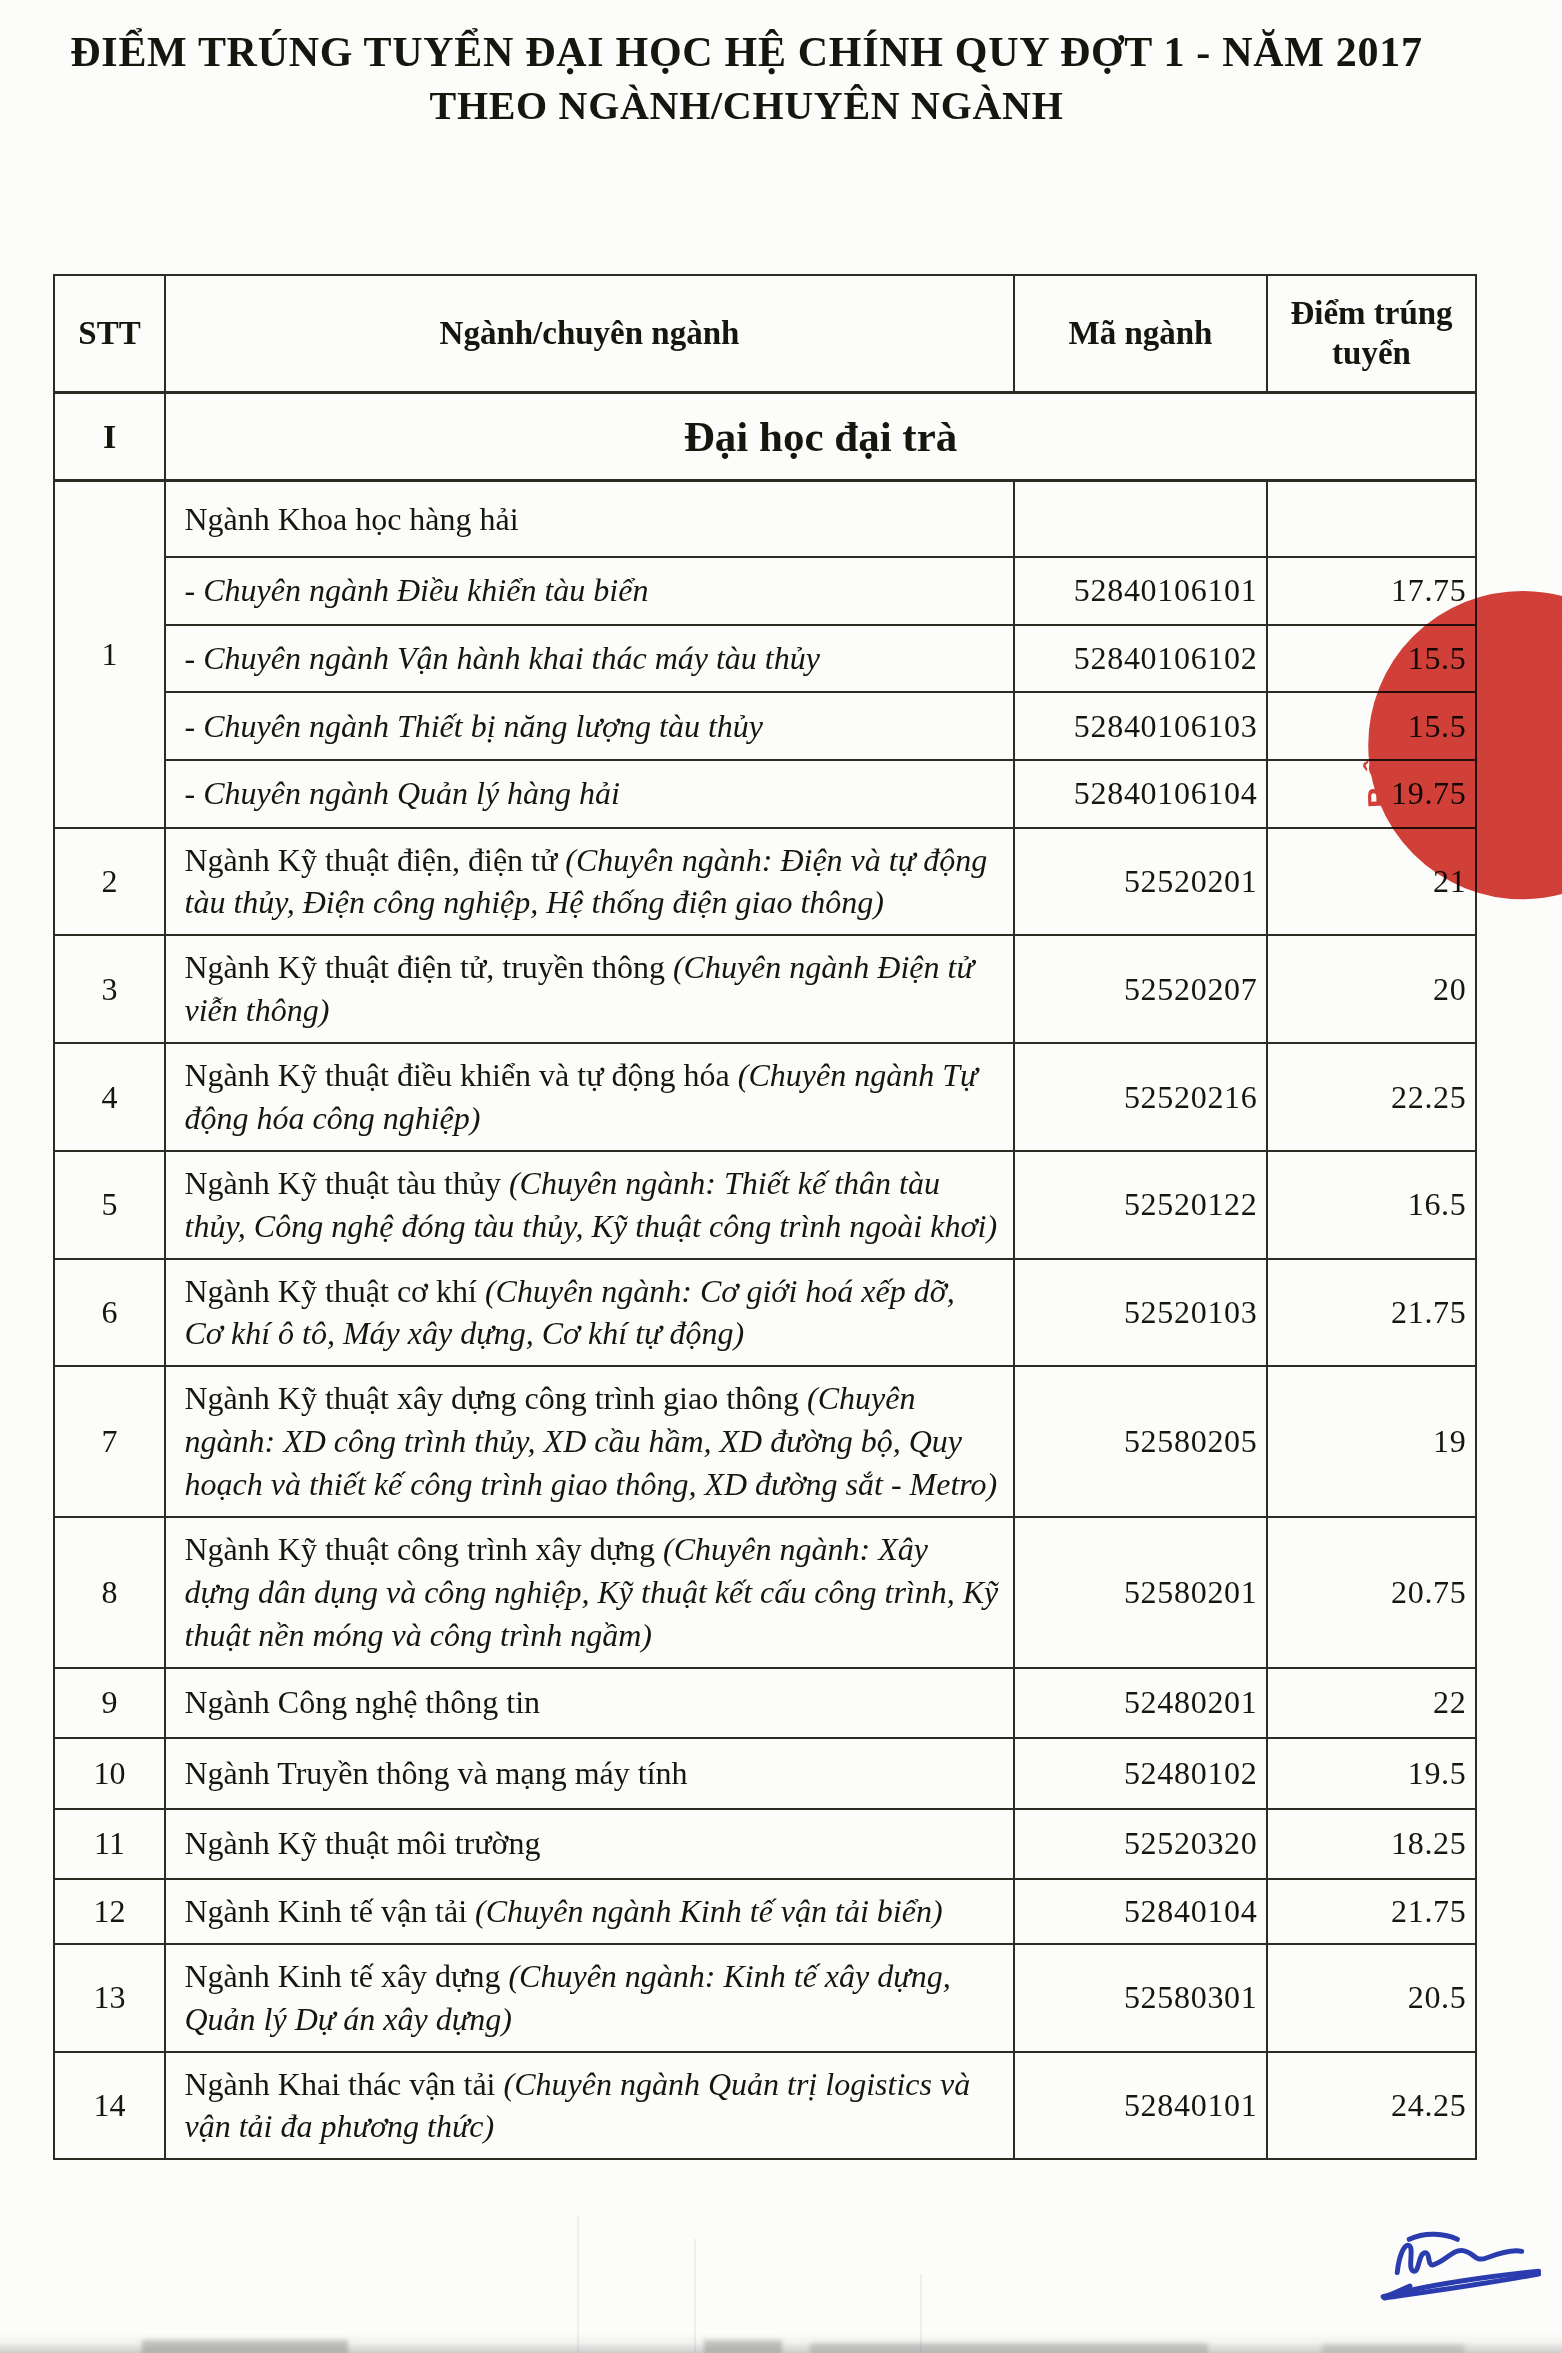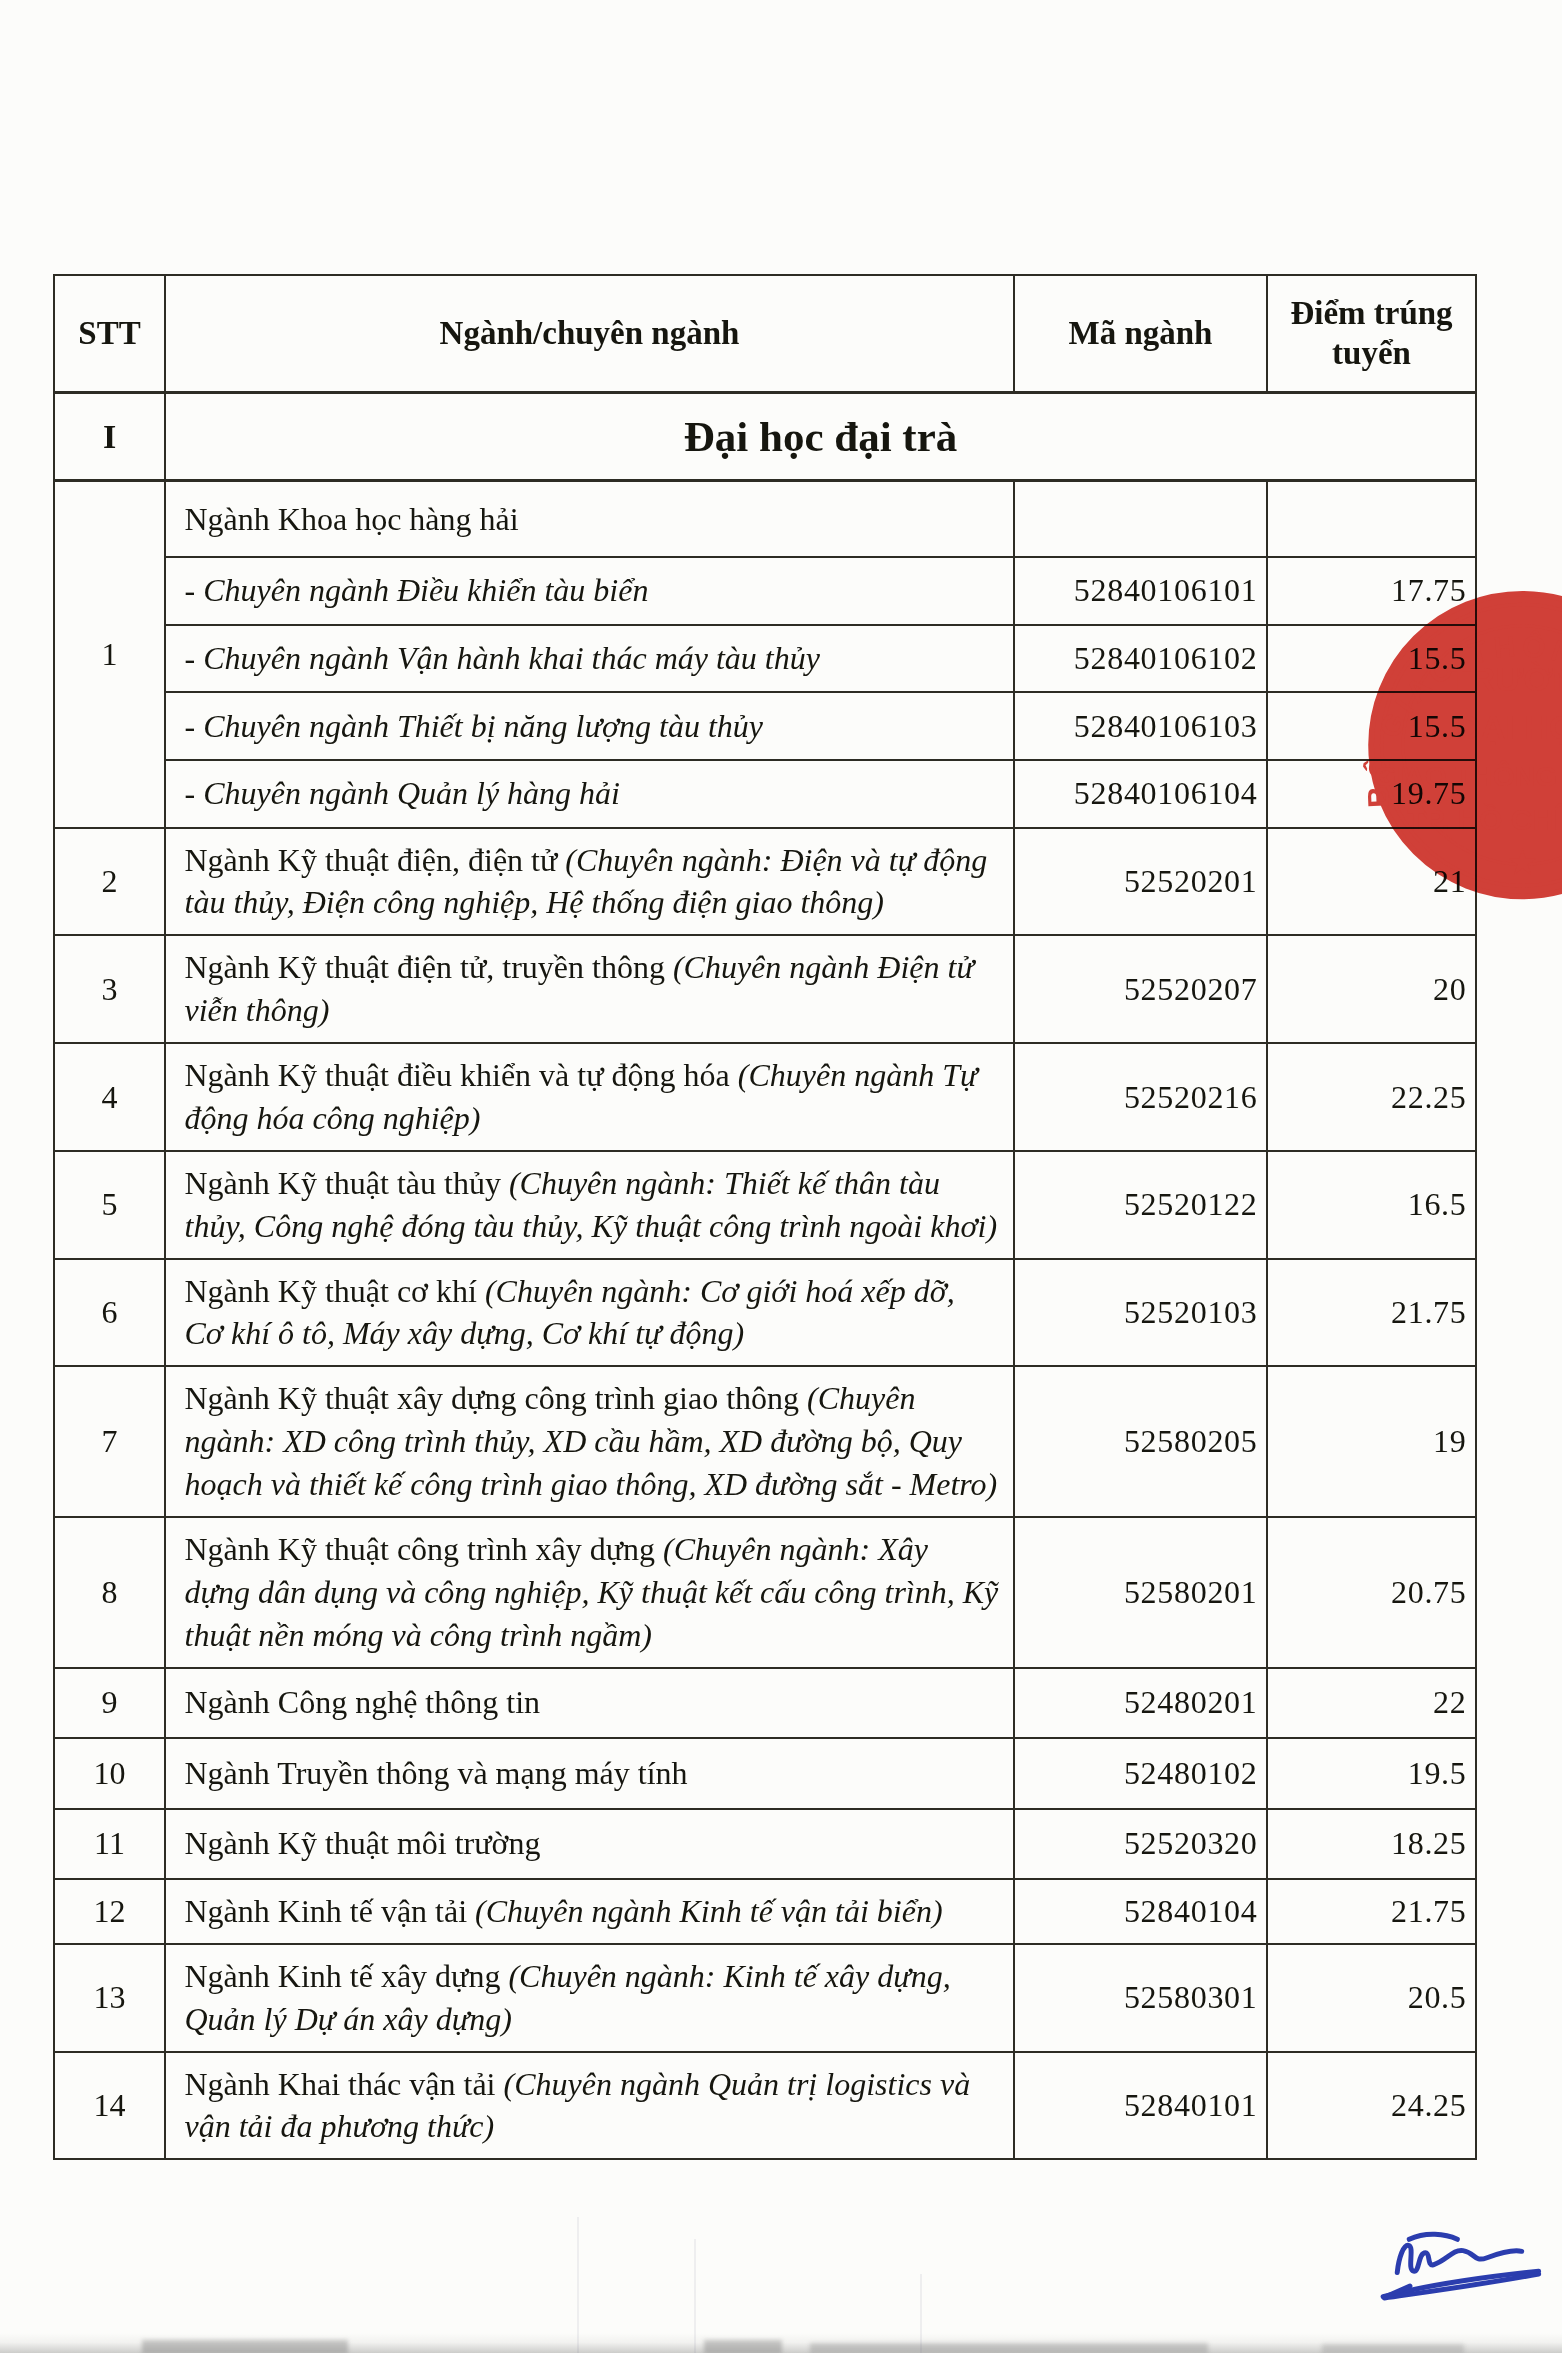--- a/index.html
+++ b/index.html
@@ -66,20 +66,22 @@
   .smudge-d{left:1322px;width:142px;height:10px;background:rgba(130,130,128,.28);}
   .scan-streak{position:absolute;width:2.1px;background:rgba(120,120,150,.10);}
   .streak-1{left:577px;top:2217px;height:136px;}
   .streak-2{left:694px;top:2239px;height:115px;}
   .streak-3{left:920px;top:2274px;height:80px;}
 </style>
 </head>
 <body>
 
 <div class="title-block">
+  <div class="title-line1">ĐIỂM TRÚNG TUYỂN ĐẠI HỌC HỆ CHÍNH QUY ĐỢT 1 - NĂM 2017</div>
+  <div class="title-line2">THEO NGÀNH/CHUYÊN NGÀNH</div>
 </div>
 
 <table class="score-table">
   <colgroup>
       <col class="c-stt">
       <col class="c-name">
       <col class="c-code">
       <col class="c-score">
     </colgroup>
   <thead>

